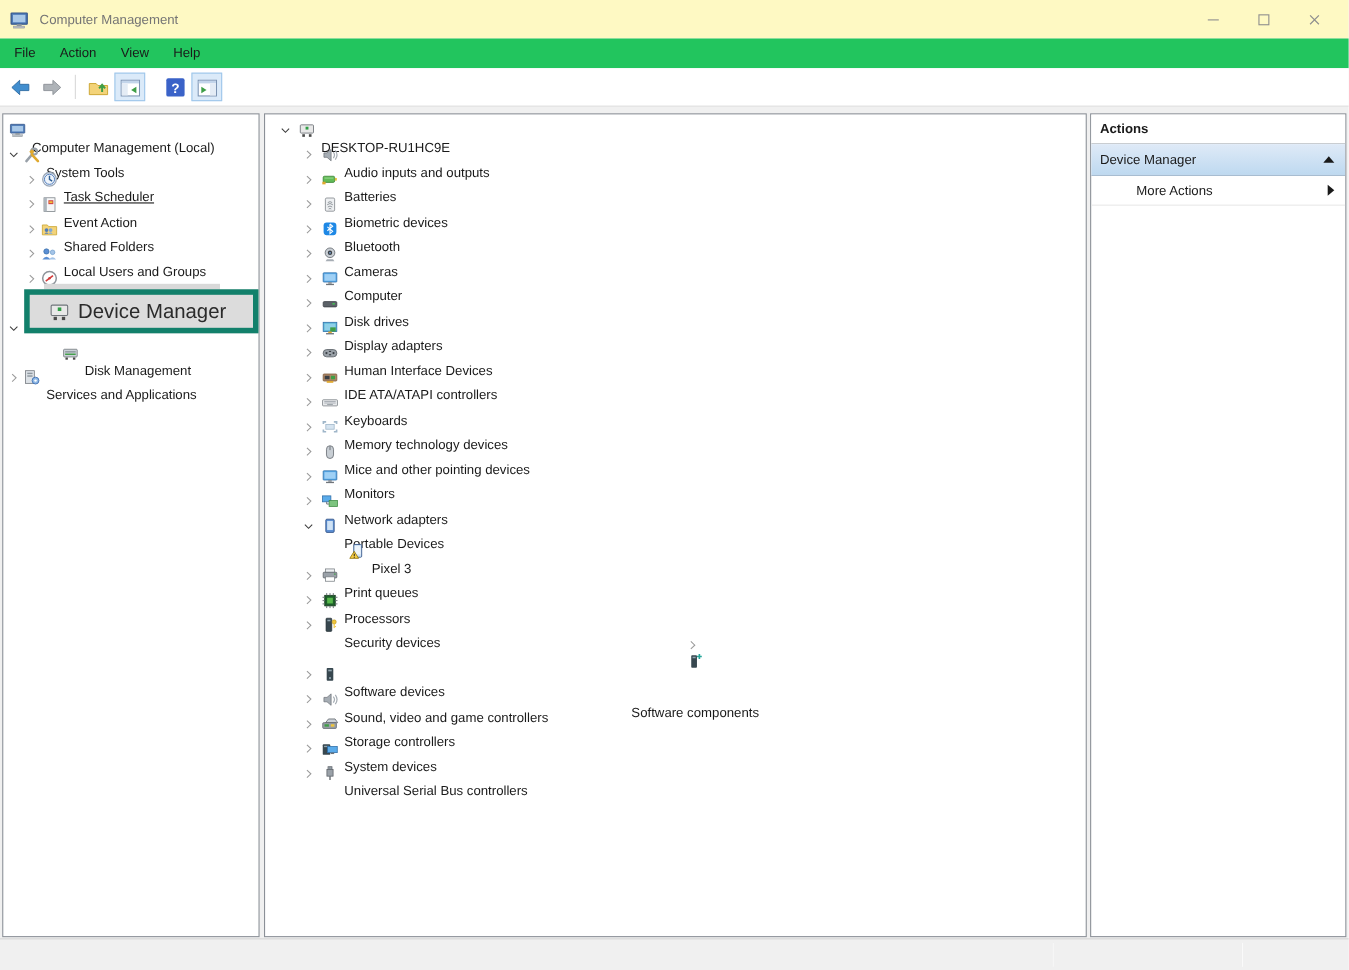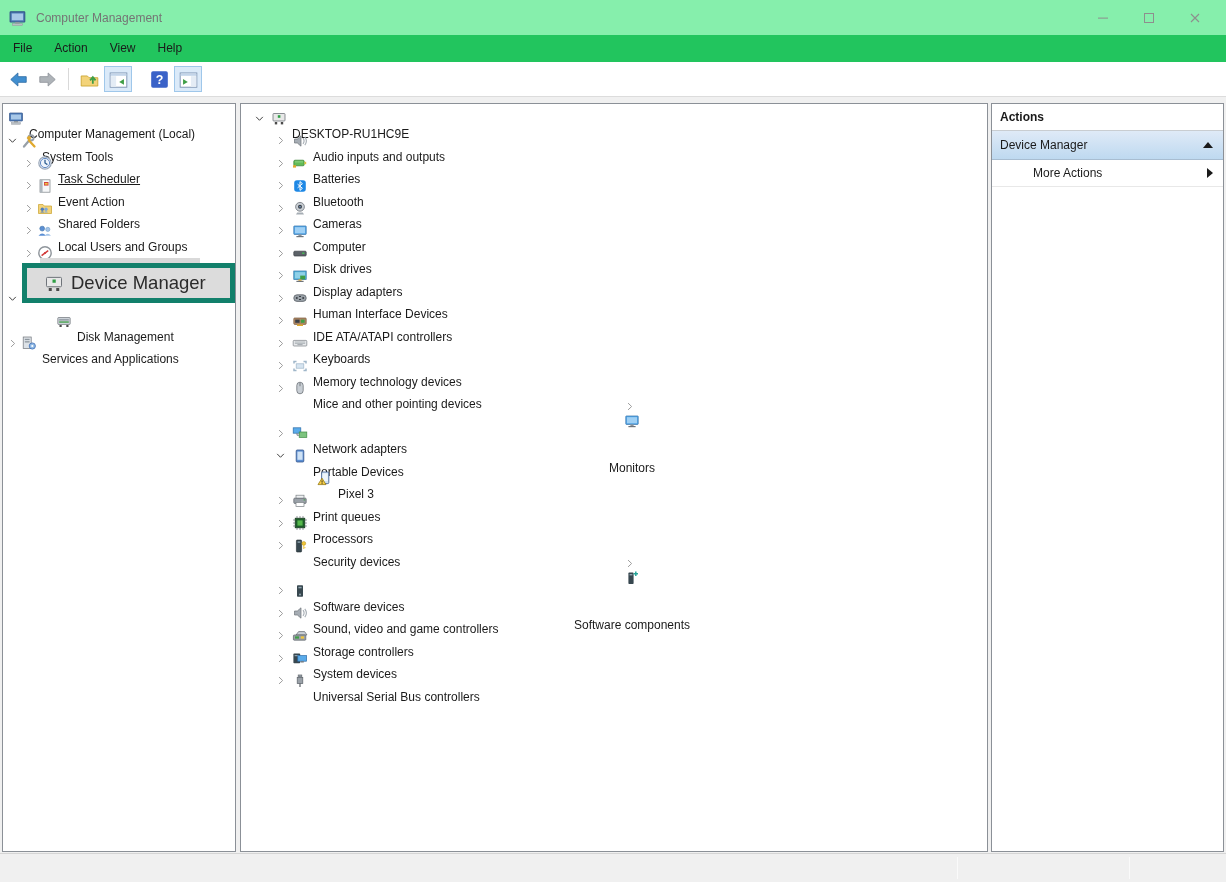--- a/index.html
+++ b/index.html
@@ -2,21 +2,21 @@
 <html><head>
 <meta charset="utf-8">
 <style>
   * { margin:0; padding:0; box-sizing:border-box; }
   html,body { width:1226px; height:882px; }
   body {
     position:relative; overflow:hidden; background:#f0f0f0;
     font-family:"Liberation Sans","DejaVu Sans",sans-serif; font-size:12px; color:#1a1a1a;
   }
   
-  .titlebar { position:absolute; left:0; top:0; width:100%; height:35px; background:#86efac; display:flex; align-items:center; }
+  .titlebar { position:absolute; left:0; top:0; width:100%; height:35px; background:#fef9c3; display:flex; align-items:center; }
   .app-icon { width:18px; height:18px; margin-left:9px; flex:0 0 auto; }
   .app-icon svg, .node-icon svg, .tb-ic svg, .chev-ic svg, .win-glyph svg { display:block; }
   .title-text { margin-left:9px; color:#757575; }
   .win-controls { position:absolute; right:8px; top:0; height:35px; display:flex; }
   .win-btn { width:46px; height:35px; display:flex; align-items:center; justify-content:center; }
   .win-glyph { width:16px; height:16px; }
   
   .menubar { position:absolute; left:0; top:35px; width:100%; height:27px; background:#22c55e; display:flex; align-items:center; padding-left:2px; }
   .menu-item { padding:0 11px; height:25px; line-height:25px; cursor:default; }
   
@@ -394,20 +394,36 @@
       <div class="tree-row" style="padding-left: 31px;">
         <span class="chev-slot">
           <span class="chev-ic">
             <svg viewBox="0 0 16 16" width="100%" height="100%">
               <path d="M6.2 3.8 L10.6 8 L6.2 12.2" fill="none" stroke="#9b9b9b" stroke-width="1.2"></path>
             </svg>
           </span>
         </span>
         <span class="node-icon">
           <svg viewBox="0 0 16 16" width="100%" height="100%">
+            <rect x="3.8" y="2" width="8.4" height="12" rx="1.2" fill="#eef0f2" stroke="#7a8085" stroke-width="0.7"></rect>
+            <path d="M6 6.2 q2-1.8 4 0 M5.4 8.2 q2.6-2.4 5.2 0 M6 10.2 q2-1.8 4 0 M6.8 12 q1.2-1 2.4 0" fill="none" stroke="#858c92" stroke-width="0.8"></path>
+          </svg>
+        </span>
+        <span class="node-label">Biometric devices</span>
+      </div>
+      <div class="tree-row" style="padding-left: 31px;">
+        <span class="chev-slot">
+          <span class="chev-ic">
+            <svg viewBox="0 0 16 16" width="100%" height="100%">
+              <path d="M6.2 3.8 L10.6 8 L6.2 12.2" fill="none" stroke="#9b9b9b" stroke-width="1.2"></path>
+            </svg>
+          </span>
+        </span>
+        <span class="node-icon">
+          <svg viewBox="0 0 16 16" width="100%" height="100%">
             <rect x="2.2" y="2.2" width="11.6" height="11.6" rx="2.8" fill="#1e88e5"></rect>
             <path d="M8 3.6 v8.8 l2.4-2.1 L5.6 6.2 M5.6 9.8 L10.4 5.7 L8 3.6" fill="none" stroke="#fff" stroke-width="1"></path>
           </svg>
         </span>
         <span class="node-label">Bluetooth</span>
       </div>
       <div class="tree-row" style="padding-left: 31px;">
         <span class="chev-slot">
           <span class="chev-ic">
             <svg viewBox="0 0 16 16" width="100%" height="100%">
@@ -557,21 +573,21 @@
           </span>
         </span>
         <span class="node-icon">
           <svg viewBox="0 0 16 16" width="100%" height="100%">
             <rect x="4.8" y="2.2" width="6.4" height="11.6" rx="3.2" fill="#c8ced4" stroke="#6f747a" stroke-width="0.8"></rect>
             <path d="M8 2.6 v3.6" stroke="#6f747a" stroke-width="0.9"></path>
           </svg>
         </span>
         <span class="node-label">Mice and other pointing devices</span>
       </div>
-      <div class="tree-row" style="padding-left: 31px; flex-direction: column;">
+      <div class="tree-row" style="padding-left: 31px;">
         <span class="chev-slot">
           <span class="chev-ic">
             <svg viewBox="0 0 16 16" width="100%" height="100%">
               <path d="M6.2 3.8 L10.6 8 L6.2 12.2" fill="none" stroke="#9b9b9b" stroke-width="1.2"></path>
             </svg>
           </span>
         </span>
         <span class="node-icon">
           <svg viewBox="0 0 16 16" width="100%" height="100%">
             <rect x="1.8" y="3" width="12.4" height="8.4" rx="0.6" fill="#5aabea" stroke="#2d6da8" stroke-width="0.7"></rect>

